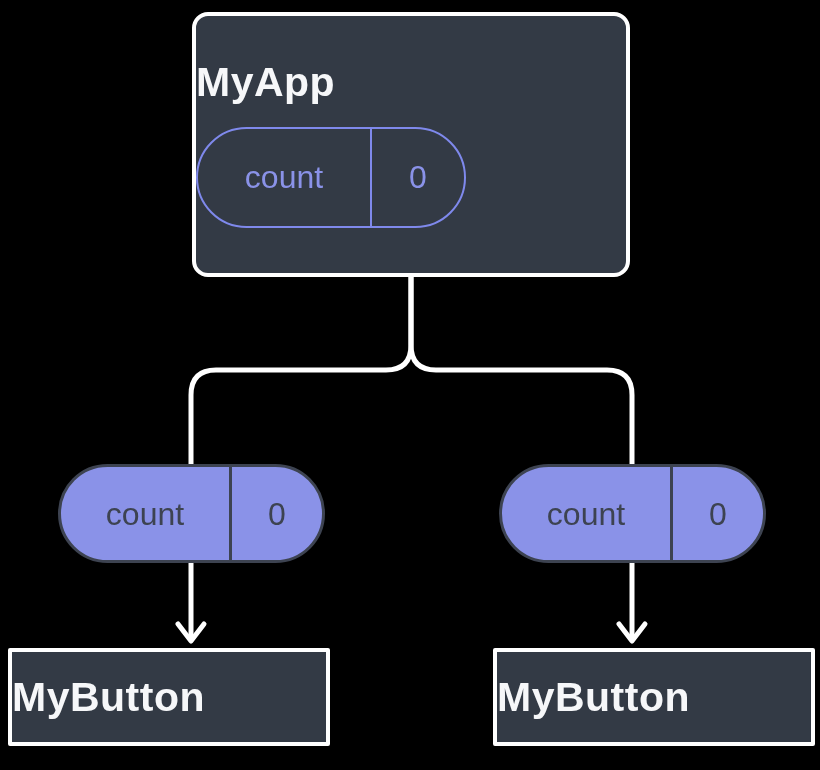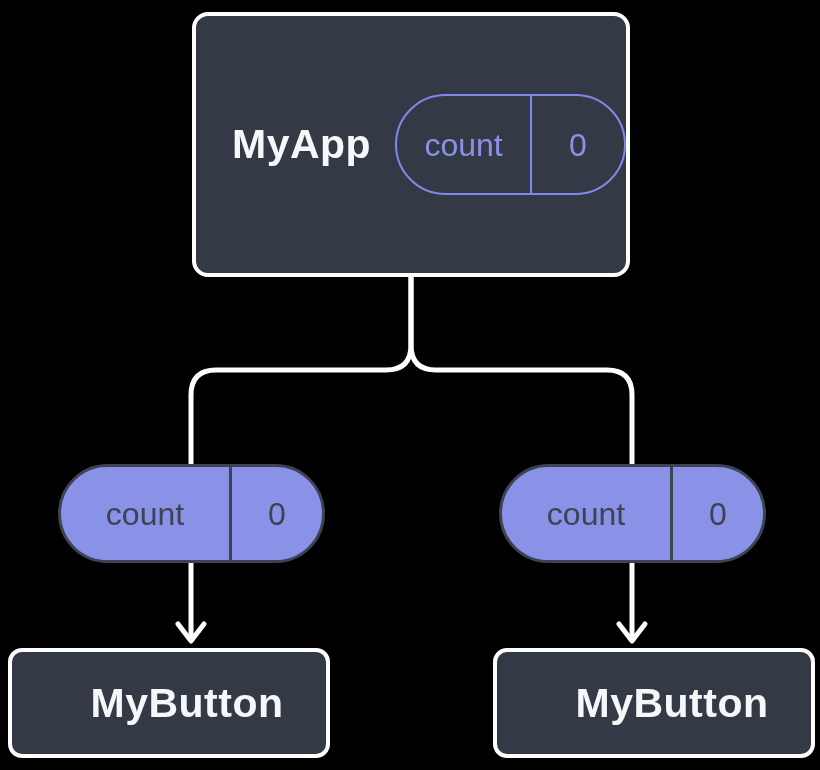--- a/index.html
+++ b/index.html
@@ -36,24 +36,22 @@
     stroke-width: 5;
     stroke-linecap: round;
     stroke-linejoin: round;
   }
   .component-box {
     position: absolute;
     background: var(--box-bg);
     border: 4px solid var(--box-border);
     border-radius: 16px;
     display: flex;
-    flex-direction: row;
-    align-items: center;
+    flex-direction: column;
     justify-content: center;
-    padding-left: 36px;
   }
   .root-box {
     left: 192px; top: 12px;
     width: 438px; height: 265px;
     gap: 24px;
   }
   .component-title {
     color: var(--white-text);
     font-size: 41px;
     font-weight: 700;
@@ -92,22 +90,22 @@
   }
   .prop-pill .cell { color: var(--dark-text); }
   .prop-pill .cell-name {
     flex: 1;
     border-right: 3px solid var(--dark-text);
   }
   .prop-pill .cell-value { width: 90px; }
   .prop-pill-left  { left: 58px;  top: 464px; }
   .prop-pill-right { left: 499px; top: 464px; }
   .child-box {
-    width: 322px; height: 110px;
-    border-radius: 14px;
+    width: 322px; height: 98px;
+    border-radius: 2px;
   }
   .child-box-left  { left: 8px;   top: 648px; }
   .child-box-right { left: 493px; top: 648px; }
 </style>
 </head>
 <body>
 
 <div class="canvas">
 
   <svg class="connector-svg" viewBox="0 0 820 770" xmlns="http://www.w3.org/2000/svg">

